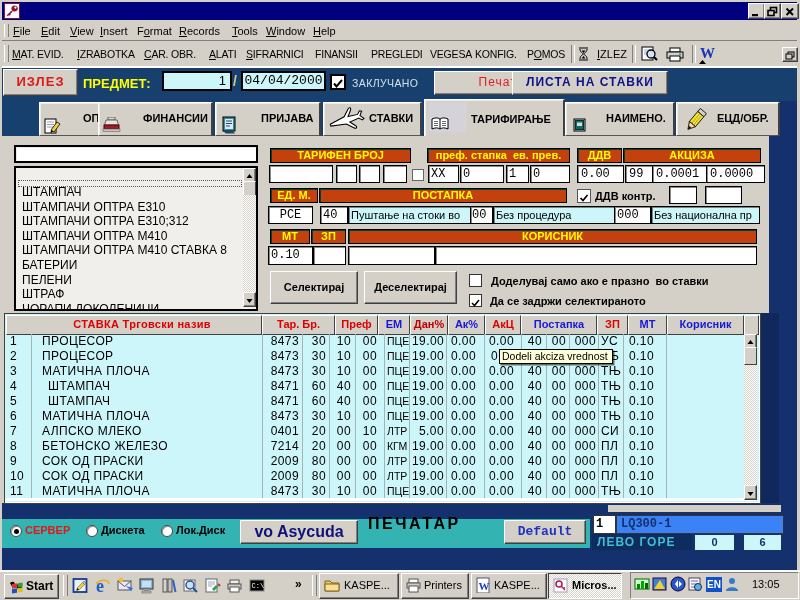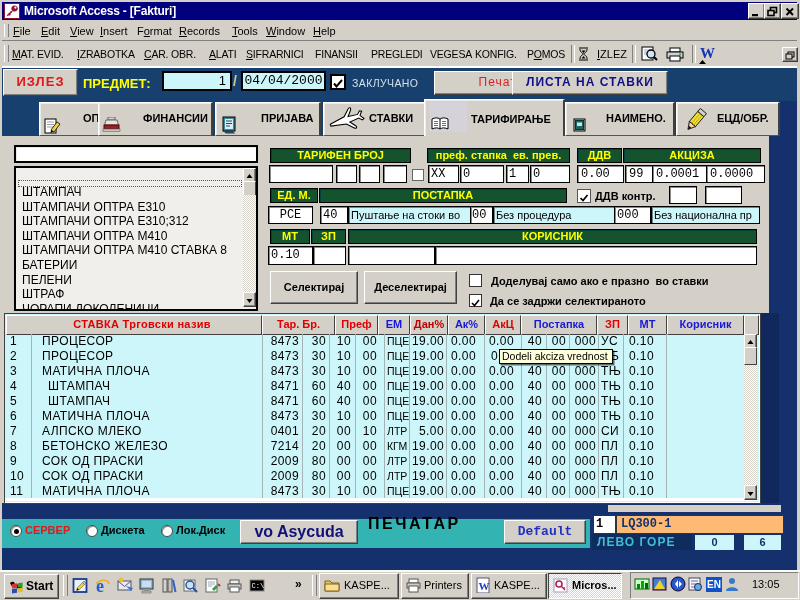--- a/index.html
+++ b/index.html
@@ -2,39 +2,38 @@
 <html><head>
 <meta charset="utf-8">
 <style>
 html,body{margin:0;padding:0;}
 #screen{position:relative;width:800px;height:600px;overflow:hidden;background:#d4d0c8;font-family:"Liberation Sans",sans-serif;}
 .abs{position:absolute;}
 .b{font-weight:bold;}
 .mono{font-family:"Liberation Mono",monospace;}
 .field{background:#fff;border:1px solid #000;box-shadow:inset 1px 1px 0 rgba(40,40,40,.55);}
 .cyanf{background:#cdf6fa;}
-.tealhdr{background:#14532d;border:1px solid #000;box-shadow:inset 1px 1px 0 #00423c;color:#ffff00;font-weight:bold;font-size:11px;text-align:center;}
+.tealhdr{background:#c2410c;border:1px solid #000;box-shadow:inset 1px 1px 0 #00423c;color:#ffff00;font-weight:bold;font-size:11px;text-align:center;}
 .btn{background:#d4d0c8;border-top:1px solid #fff;border-left:1px solid #fff;border-right:1px solid #404040;border-bottom:1px solid #404040;box-shadow:inset -1px -1px 0 #808080;text-align:center;}
 </style>
 </head>
 <body>
 <div id="screen">
 
 <div class="abs" style="left:0;top:0;width:800px;height:570px;background:#d4d0c8;"></div>
 
 <div class="abs" style="left:2px;top:2px;width:795px;height:18px;background:#00007e;"></div>
 
 <div class="abs" style="left:4px;top:3px;width:14px;height:14px;background:#fff;border:1px solid #8c1535;">
 <svg width="14" height="14" viewBox="0 0 14 14">
         <path d="M6.2 6.8 L1.8 11.2 L2.8 12.2 L4 11 L4.8 11.8 L5.8 10.8 L5.2 10 L7.8 7.4 z" fill="#8c1535"></path>
         <path d="M9.5 1.5 C11.6 1.5 13 3 12.8 4.8 C12.6 6.6 11 7.8 9.2 7.6 C7.4 7.4 6.2 5.9 6.4 4.2 C6.6 2.6 8 1.5 9.5 1.5 z" fill="#8c1535"></path>
         <circle cx="10.4" cy="3.6" r="1.1" fill="#fff"></circle>
       </svg>
 </div>
-<div class="abs b" style="left:24px;top:4px;font-size:12px;letter-spacing:-0.2px;color:#fff;">Microsoft Access - [Fakturi]</div>
 
 <div class="abs btn" style="left:748px;top:3px;width:15px;height:14px;"><svg width="13" height="12">
         <rect x="2" y="8" width="6" height="2.2" fill="#000"></rect>
       </svg></div>
 <div class="abs btn" style="left:764px;top:3px;width:15px;height:14px;"><svg width="13" height="12">
         <rect x="4.5" y="1.5" width="6" height="5" fill="none" stroke="#000" stroke-width="1.6"></rect>
         <rect x="2" y="4.5" width="6" height="5" fill="#d4d0c8" stroke="#000" stroke-width="1.6"></rect>
       </svg></div>
 <div class="abs btn" style="left:781px;top:3px;width:16px;height:14px;"><svg width="14" height="12">
         <path d="M3.5 2.5 L10 9 M10 2.5 L3.5 9" stroke="#000" stroke-width="2"></path>
@@ -156,21 +155,21 @@
 </div>
 <div class="tab" style="left:215px;width:103px;">
         <span class="tablbl" style="left:45px;">ПРИЈАВА</span>
   <svg style="position:absolute;left:6px;top:13px;" width="17" height="18">
           <rect x="1" y="1" width="12" height="14" fill="#3a8a9a" stroke="#000"></rect>
           <rect x="3" y="3" width="8" height="10" fill="#d8ecf4"></rect>
           <path d="M4 5h6M4 7.5h6M4 10h4" stroke="#346" stroke-width="1"></path>
           <path d="M1 15 l3 2.5 h9 l-2 -2.5 z" fill="#246"></path>
         </svg>
 </div>
-<div class="tab" style="left:323px;width:96px;padding-left:28px;">
+<div class="tab" style="left:323px;width:96px;">
         <span class="tablbl" style="left:45px;">СТАВКИ</span>
   <svg style="position:absolute;left:1px;top:2px;" width="40" height="29" viewBox="0 0 40 30">
           <g transform="rotate(-18 20 15)">
             <path d="M4 15 L20 12 L26 6 C28 4 30 5 28.5 7.5 L24 13 L34 14 L37 11 L39 12 L36 16 L39 20 L37 21 L34 18 L24 19 L28.5 24.5 C30 27 28 28 26 26 L20 20 L4 17 z" fill="#fff" stroke="#000" stroke-width="1.1"></path>
           </g>
         </svg>
 </div>
 <div class="tab" style="left:424px;top:99px;height:36px;width:138px;border-bottom:none;">
         <span class="tablbl" style="left:46px;top:13px;">ТАРИФИРАЊЕ</span>
   <div style="position:absolute;left:4px;top:2px;width:38px;height:30px;background:#d6d2da;"></div>
@@ -553,21 +552,21 @@
 <div class="abs btn b" style="left:240px;top:520px;width:116px;height:22px;line-height:21px;font-size:16px;color:#101078;">vo Asycuda</div>
 
 <div class="abs b" style="left:368px;top:515px;font-size:16px;letter-spacing:2.5px;color:#000;">ПЕЧАТАР</div>
 
 <div class="abs btn b mono" style="left:504px;top:520px;width:80px;height:22px;line-height:21px;font-size:13px;color:#2030c0;">Default</div>
 
 <div class="abs" style="left:590px;top:505px;width:193px;height:47px;background:#14316d;"></div>
 <div class="abs" style="left:608px;top:505px;width:173px;height:7px;background:#d4d0c8;"></div>
 <div class="abs" style="left:592px;top:533px;width:100px;height:17px;background:#0f2c5e;"></div>
 <div class="abs mono b" style="left:593px;top:515px;width:19px;height:17px;background:#fff;border:1px solid #333;font-size:12px;line-height:17px;padding-left:2px;">1</div>
-<div class="abs mono b" style="left:616px;top:515px;width:162px;height:17px;background:#fdba74;border:1px solid #333;font-size:12px;line-height:17px;padding-left:4px;color:#14316d;">LQ300-1</div>
+<div class="abs mono b" style="left:616px;top:515px;width:162px;height:17px;background:#3b82f6;border:1px solid #333;font-size:12px;line-height:17px;padding-left:4px;color:#14316d;">LQ300-1</div>
 <div class="abs b" style="left:597px;top:535px;font-size:12px;letter-spacing:1px;color:#40bcd4;">ЛЕВО ГОРЕ</div>
 <div class="abs b" style="left:695px;top:535px;width:39px;height:15px;background:#cdf6fa;font-size:11px;line-height:15px;text-align:center;color:#14316d;">0</div>
 <div class="abs b" style="left:744px;top:535px;width:37px;height:15px;background:#cdf6fa;font-size:11px;line-height:15px;text-align:center;color:#14316d;">6</div>
 </div>
 
 <div id="taskbar">
 <div class="abs" style="left:0;top:570px;width:800px;height:30px;background:#d4d0c8;border-top:2px solid #fbfaf8;"></div>
 
 <div class="abs btn" style="left:4px;top:574px;width:53px;height:23px;">
   <svg style="position:absolute;left:3px;top:3px;" width="18" height="17" viewBox="0 0 18 17">

